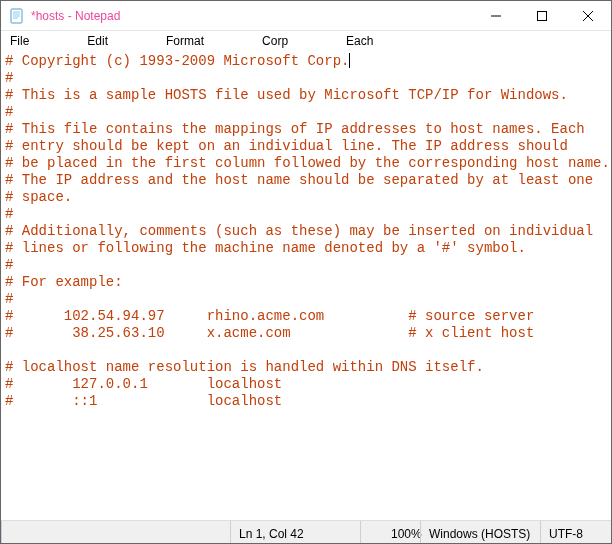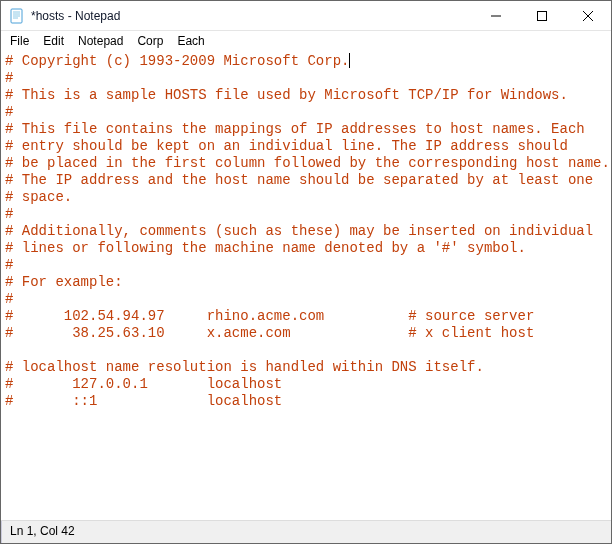--- a/index.html
+++ b/index.html
@@ -25,21 +25,21 @@
       width: 16px;
       height: 16px;
       margin: 0 6px 0 8px;
       display: flex;
       align-items: center;
       justify-content: center;
     }
     .titlebar .title {
       flex: 1;
       font-size: 12px;
-      color: #0f172a;
+      color: #ec4899;
     }
     .titlebar .window-controls {
       display: flex;
       height: 100%;
     }
     .titlebar .window-controls .ctrl {
       width: 46px;
       height: 100%;
       display: flex;
       align-items: center;
@@ -47,20 +47,21 @@
       font-size: 10px;
       color: #000;
     }
     .menubar {
       height: 20px;
       background: #fff;
       display: flex;
       align-items: center;
       padding: 0 2px;
       font-size: 12px;
+      gap: 44px;
     }
     .menubar .menu-item {
       padding: 2px 7px;
     }
     .editor {
       flex: 1;
       overflow: auto;
       background: #fff;
       padding: 2px 4px;
     }
@@ -83,21 +84,20 @@
       margin-left: 0;
     }
     .statusbar {
       height: 23px;
       background: #f0f0f0;
       border-top: 1px solid #ddd;
       display: flex;
       align-items: stretch;
       font-size: 12px;
       color: #000;
-      flex-direction: column;
     }
     .statusbar .cell {
       border-left: 1px solid #ccd;
       padding: 3px 10px 0 8px;
       display: flex;
       align-items: center;
       white-space: nowrap;
     }
     .statusbar .spacer {
       flex: 1;
@@ -139,21 +139,21 @@
           <line x1="0" y1="0" x2="10" y2="10" stroke="#000" stroke-width="1"></line>
           <line x1="10" y1="0" x2="0" y2="10" stroke="#000" stroke-width="1"></line>
         </svg>
     </div>
   </div>
 </div>
 
 <div class="menubar">
   <div class="menu-item">File</div>
   <div class="menu-item">Edit</div>
-  <div class="menu-item">Notepad</div>
+  <div class="menu-item">Format</div>
   <div class="menu-item">Corp</div>
   <div class="menu-item">Each</div>
 </div>
 
 <div class="editor">
   <pre><span># Copyright (c) 1993-2009 Microsoft Corp.</span><span class="caret"></span><span>
 #
 # This is a sample HOSTS file used by Microsoft TCP/IP for Windows.
 #
 # This file contains the mappings of IP addresses to host names. Each

